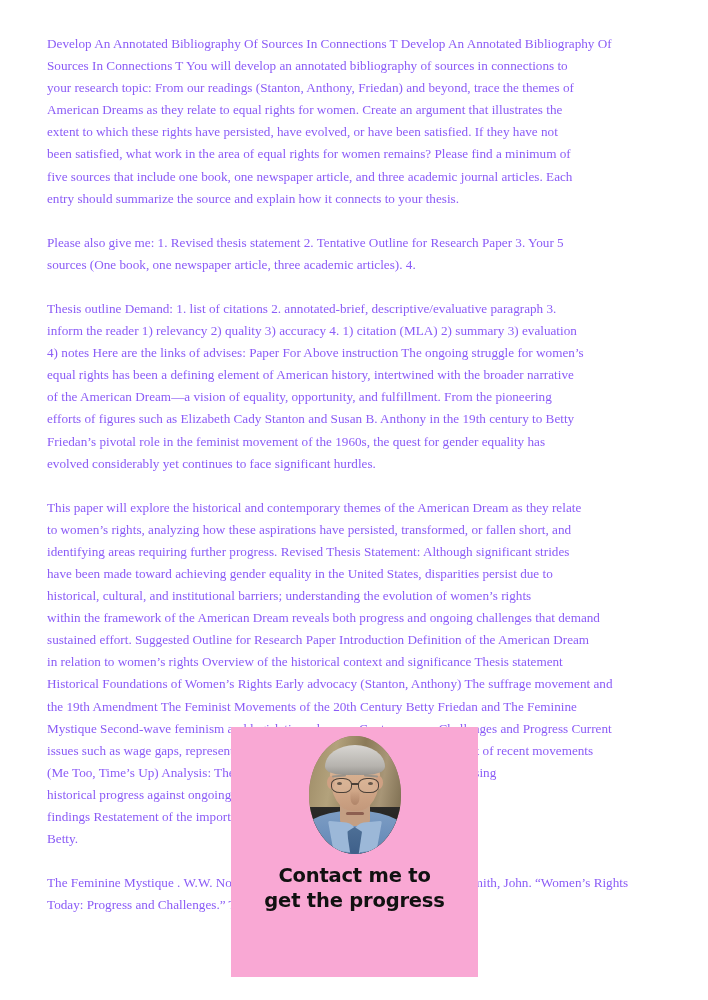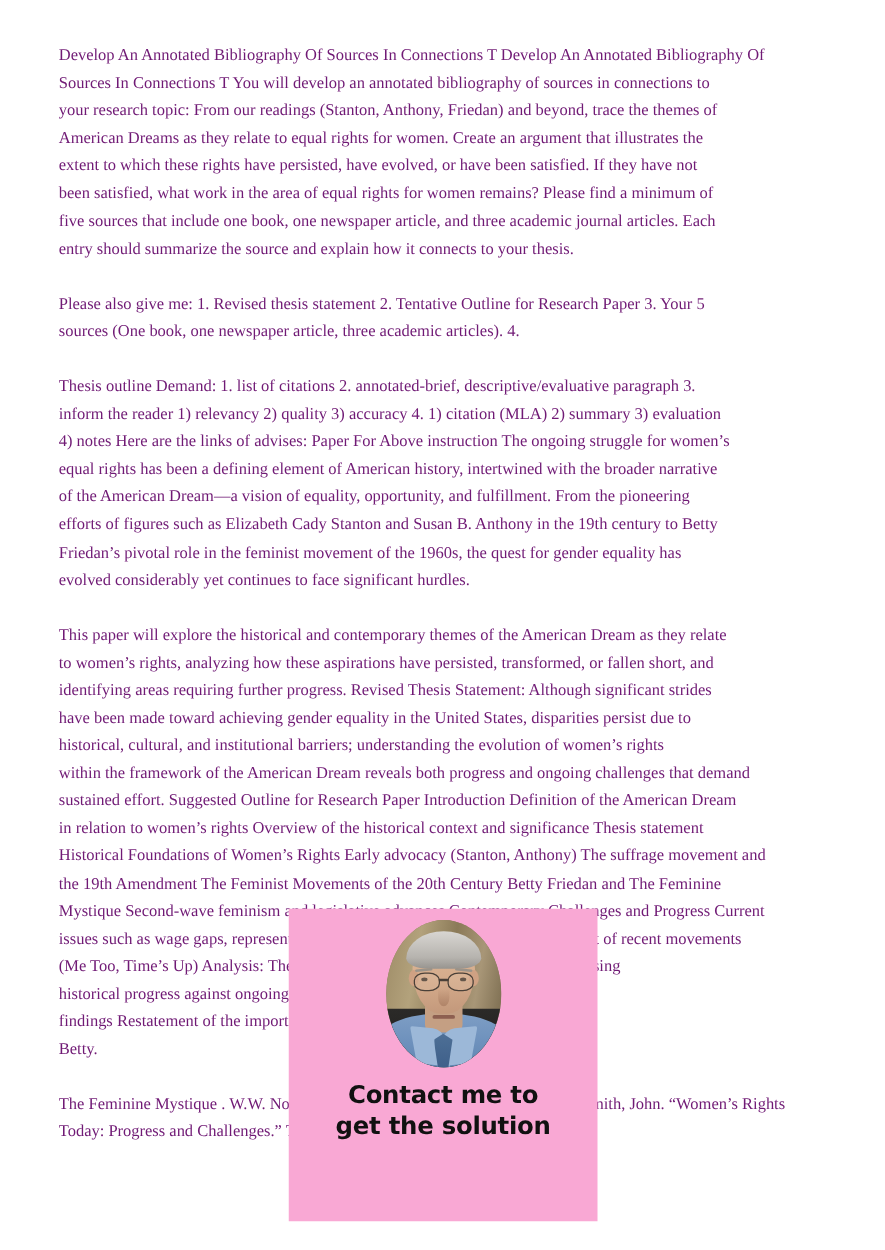--- a/index.html
+++ b/index.html
@@ -19,21 +19,21 @@
     position: absolute;
     left: 47px;
     top: 33px;
     width: 620px;
   }
 
   .para {
     margin: 0 0 22px 0;
     font-size: 13.2px;
     line-height: 22.1px;
-    color: #701a75;
+    color: #8b5cf6;
     text-align: left;
     white-space: pre-wrap;
   }
   .para:last-child { margin-bottom: 0; }
 
   
   #contact-card {
     position: absolute;
     left: 231px;
     top: 727px;
@@ -224,14 +224,14 @@
     <div class="eyeR"></div>
     <div class="glasses">
       <div class="lens l"></div>
       <div class="bridge"></div>
       <div class="lens r"></div>
     </div>
     <div class="nose"></div>
     <div class="mouth"></div>
   </div>
   <div class="card-line" id="card-line1">Contact me to</div>
-  <div class="card-line" id="card-line2">get the solution</div>
+  <div class="card-line" id="card-line2">get the progress</div>
 </div>
 
 </body></html>

